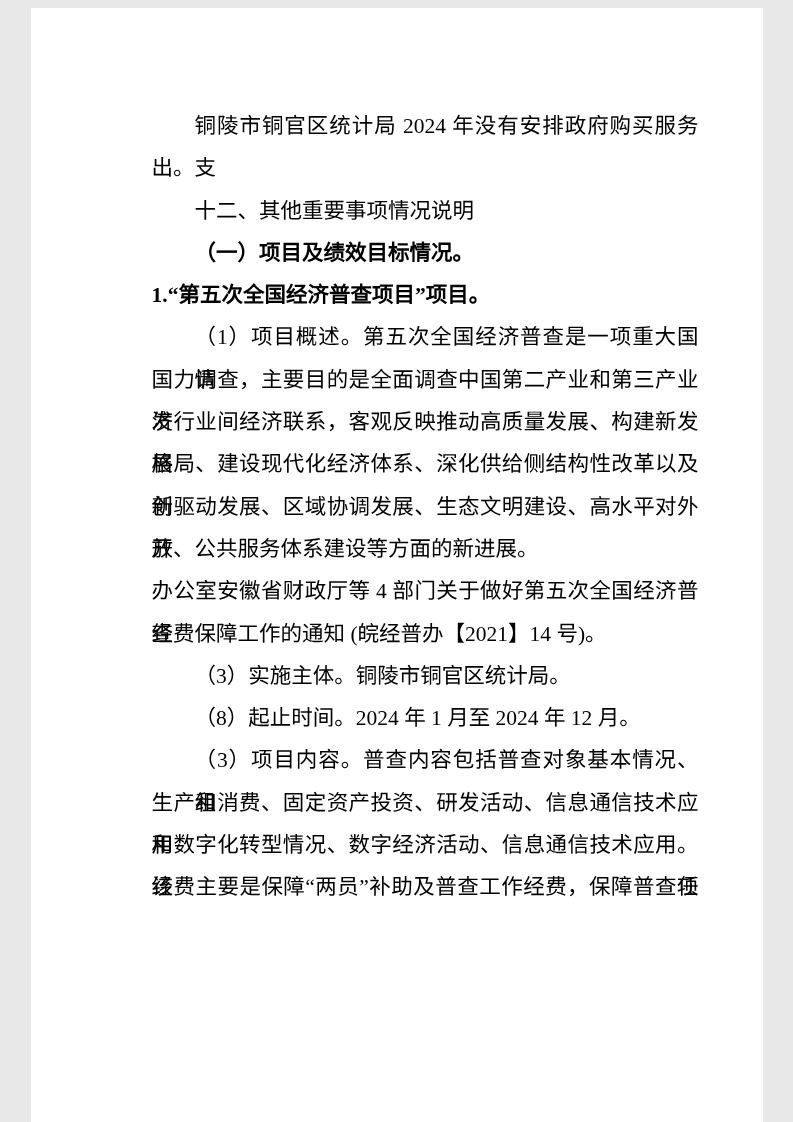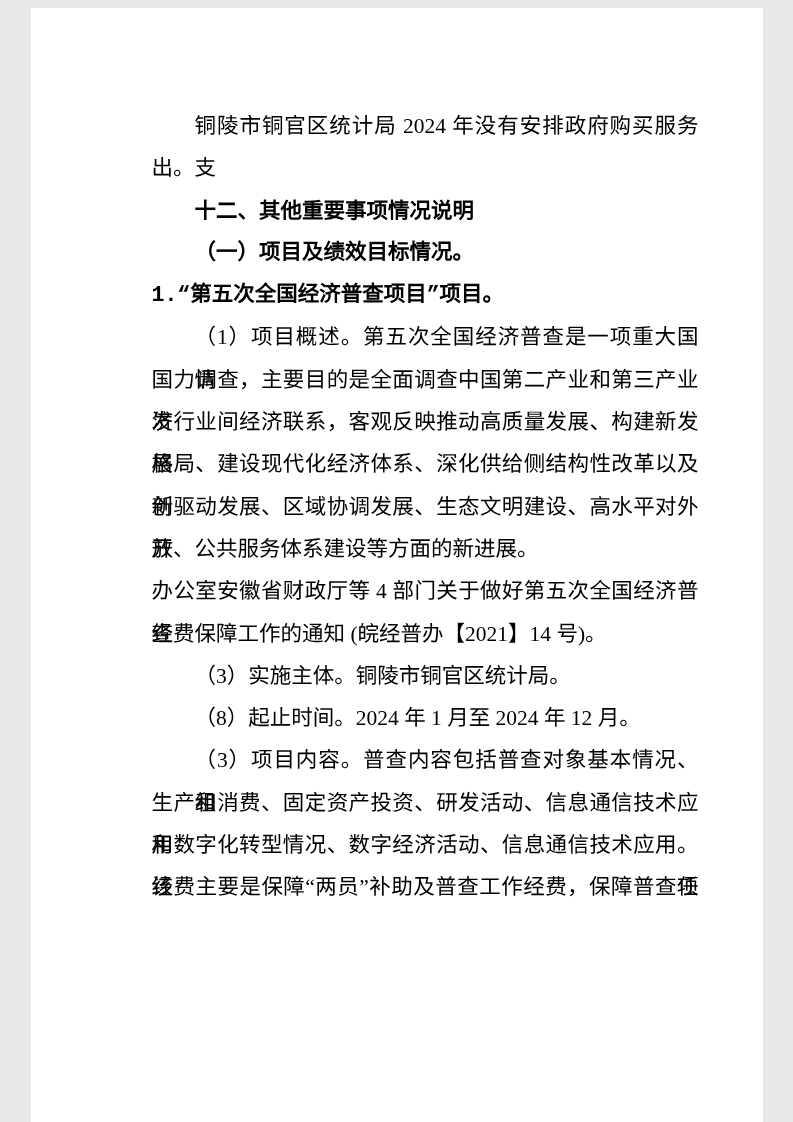--- a/index.html
+++ b/index.html
@@ -25,28 +25,28 @@
     text-align: justify;
     text-align-last: justify;
     text-justify: inter-character;
     height: 42.3px;
     overflow: visible;
   }
   .end { text-align-last: left; }          
   .indent { padding-left: 43px; }          
   .h-black {                                
     font-family: "Liberation Sans", sans-serif;
-    font-weight: 700;
+    font-weight: 400;
   }
   .h-kai {                                  
-    font-family: Liberation Mono, monospace;
+    font-family: Liberation Serif, serif;
     font-weight: 700;
   }
   .h-num {                                  
-    font-family: Liberation Mono, monospace;
+    font-family: Liberation Serif, serif;
     font-weight: 700;
   }
 </style>
 </head>
 <body>
 
 <div class="page">
   <div class="text-block">
 
     <div class="line indent">铜陵市铜官区统计局 2024 年没有安排政府购买服务支</div>

